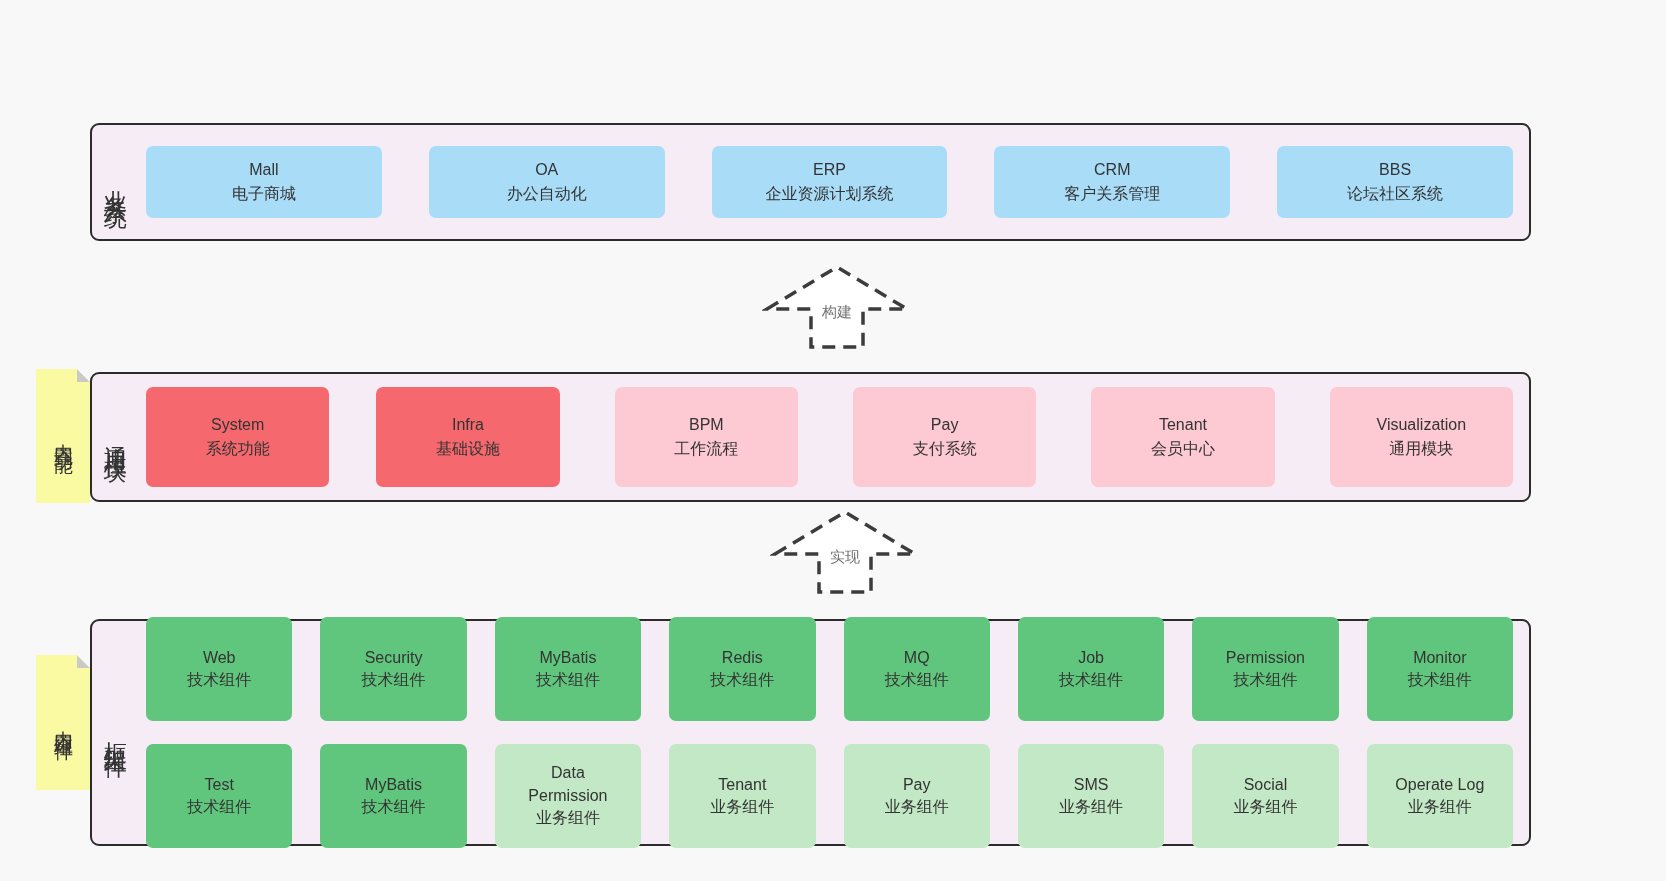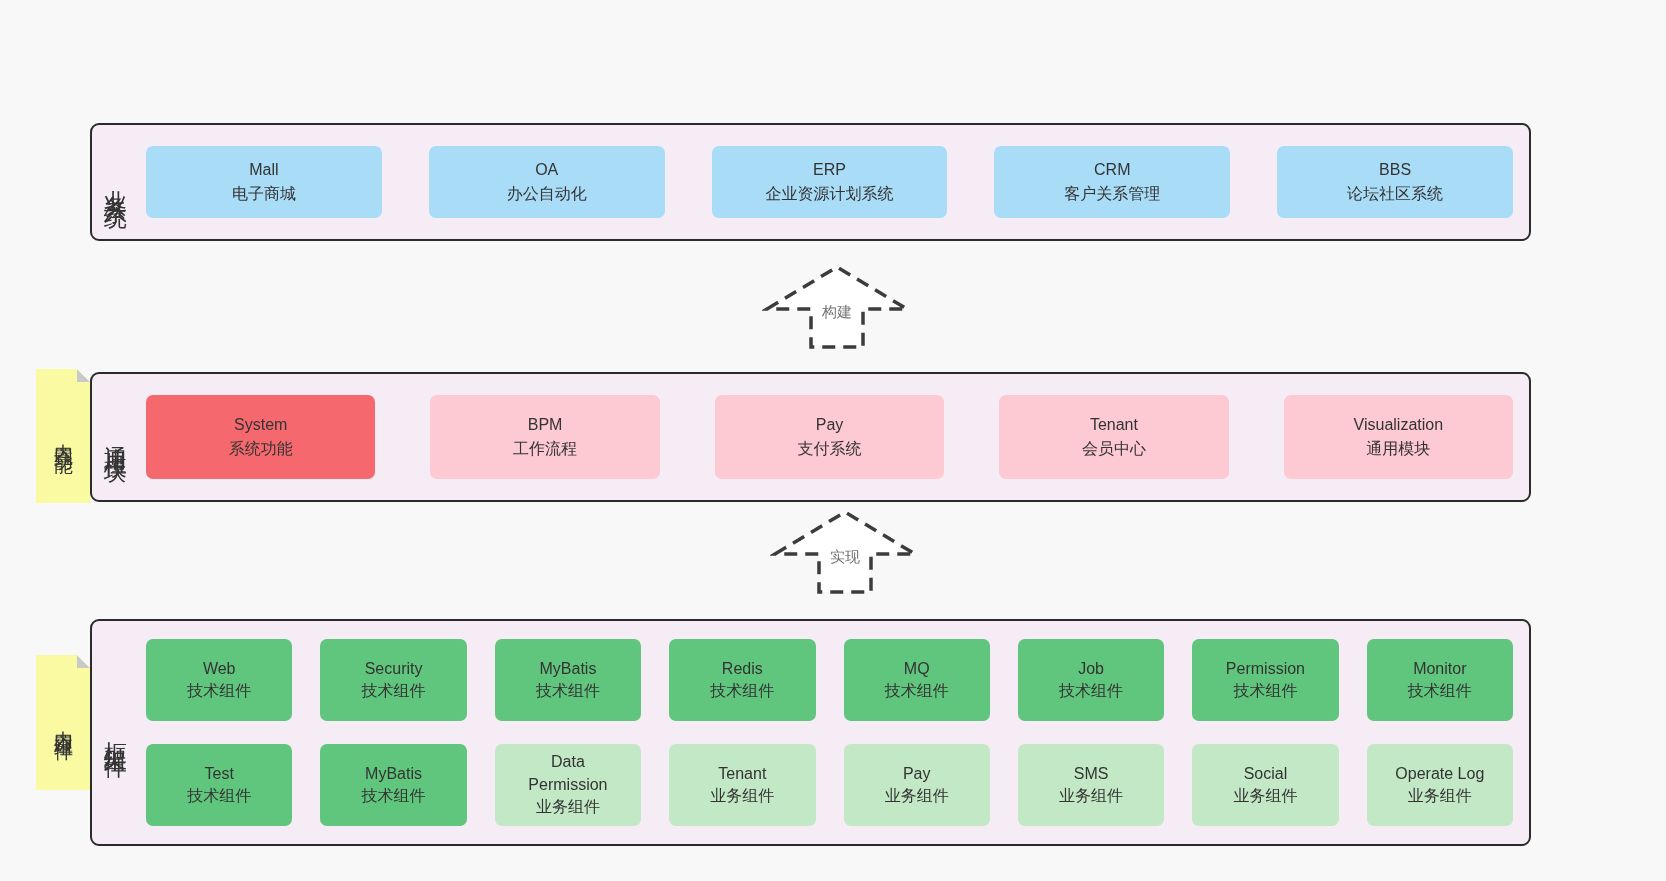--- a/index.html
+++ b/index.html
@@ -36,22 +36,22 @@
   }
   .row8{display:flex;gap:28px;width:100%;}
 
   
   .box{
     flex:1;display:flex;flex-direction:column;justify-content:center;align-items:center;
     border-radius:7px;text-align:center;font-size:16px;line-height:1.5;color:#333;
     padding:0 10px;box-sizing:border-box;
   }
   #panel-business .box{height:72px;}
-  #panel-modules .box{height:84px;}
-  #panel-framework .box{height:82px;line-height:1.4;padding:0 16px;}
+  #panel-modules .box{height:100px;}
+  #panel-framework .box{height:104px;line-height:1.4;padding:0 16px;}
   .blue{background:#a9dcf7;}
   .red{background:#f5696e;}
   .pink{background:#fdc9d3;margin-left:8px;}
   .tech{background:#61c67d;}
   .biz{background:#c2e8c5;}
 
   
   .note{
     position:absolute;left:36px;width:54px;z-index:1;
     background:#fafaa2;
@@ -126,20 +126,24 @@
 
 <div class="panel" id="panel-modules">
   <div class="panel-label">
     <span class="v-text">通用模块</span>
   </div>
   <div class="panel-body">
     <div class="box red">
       <span>System</span>
       <span>系统功能</span>
     </div>
+    <div class="box red">
+      <span>Infra</span>
+      <span>基础设施</span>
+    </div>
     <div class="box pink">
       <span>BPM</span>
       <span>工作流程</span>
     </div>
     <div class="box pink">
       <span>Pay</span>
       <span>支付系统</span>
     </div>
     <div class="box pink">
       <span>Tenant</span>

